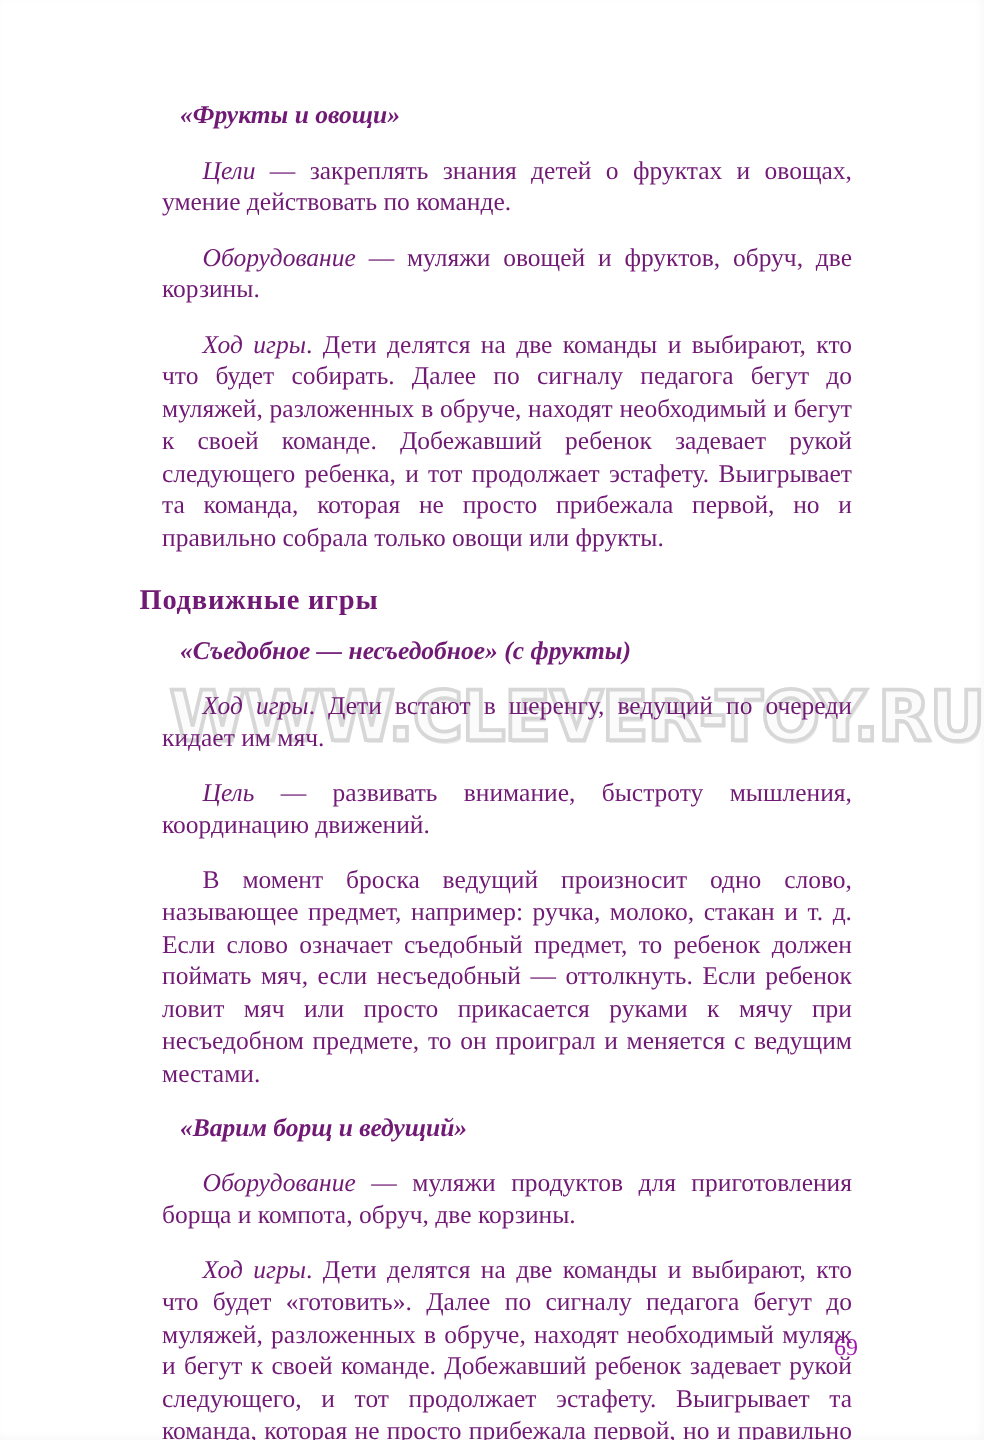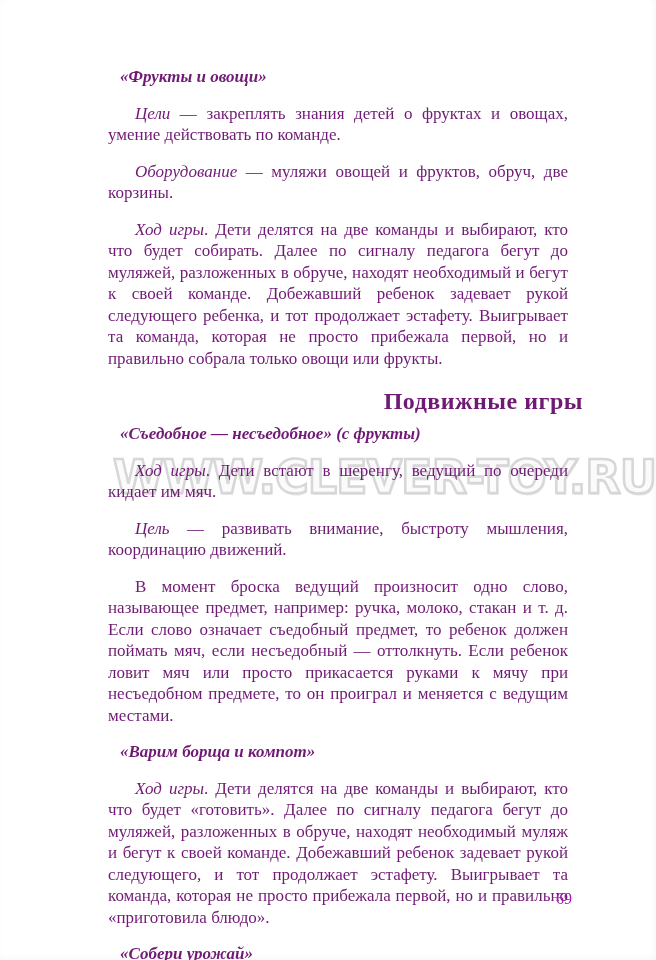--- a/index.html
+++ b/index.html
@@ -56,24 +56,24 @@
     margin: 0;
     text-indent: 27px;
     font-weight: bold;
     font-style: italic;
     font-size: 17px;
     line-height: 21.5px;
   }
   .section-heading {
     margin: 20px 0 10px 0;
     text-indent: 0;
-    text-align: right;
+    text-align: left;
     font-weight: bold;
     font-style: normal;
-    font-size: 24px;
+    font-size: 19px;
     line-height: 24px;
     letter-spacing: 0.5px;
   }
   .page-number {
     position: absolute;
     left: 556px;
     top: 889px;
     z-index: 1;
     color: #a21caf;
     font-size: 16px;
@@ -100,23 +100,24 @@
     <p class="para section-heading">Подвижные игры</p>
 
     <p class="game-title">«Съедобное — несъедобное» (с фрукты)</p>
 
     <p class="para"><span class="lead">Ход игры</span><span>. Дети встают в шеренгу, ведущий по очереди кидает им мяч.</span></p>
 
     <p class="para"><span class="lead">Цель</span><span> — развивать внимание, быстроту мышления, координацию движений.</span></p>
 
     <p class="para"><span class="lead"></span><span>В момент броска ведущий произносит одно слово, называющее предмет, например: ручка, молоко, стакан и т. д. Если слово означает съедобный предмет, то ребенок должен поймать мяч, если несъедобный — оттолкнуть. Если ребенок ловит мяч или просто прикасается руками к мячу при несъедобном предмете, то он проиграл и меняется с ведущим местами.</span></p>
 
-    <p class="game-title">«Варим борща и компот»</p>
+    <p class="game-title">«Варим борщ и ведущий»</p>
 
 
+    <p class="para"><span class="lead">Оборудование</span><span> — муляжи продуктов для приготовления борща и компота, обруч, две корзины.</span></p>
 
     <p class="para"><span class="lead">Ход игры</span><span>. Дети делятся на две команды и выбирают, кто что будет «готовить». Далее по сигналу педагога бегут до муляжей, разложенных в обруче, находят необходимый муляж и бегут к своей команде. Добежавший ребенок задевает рукой следующего, и тот продолжает эстафету. Выигрывает та команда, которая не просто прибежала первой, но и правильно «приготовила блюдо».</span></p>
 
     <p class="game-title">«Собери урожай»</p>
 
 
   </div>
 
   <div class="page-number">69</div>
 

